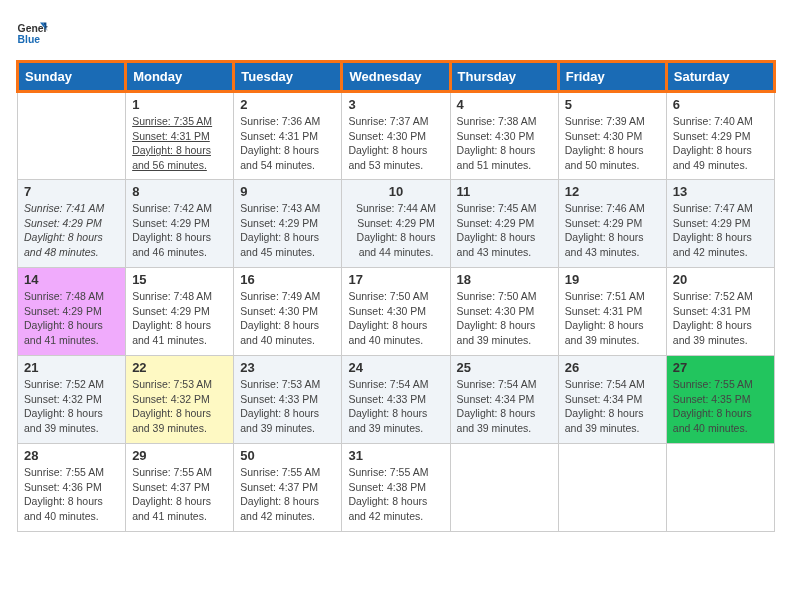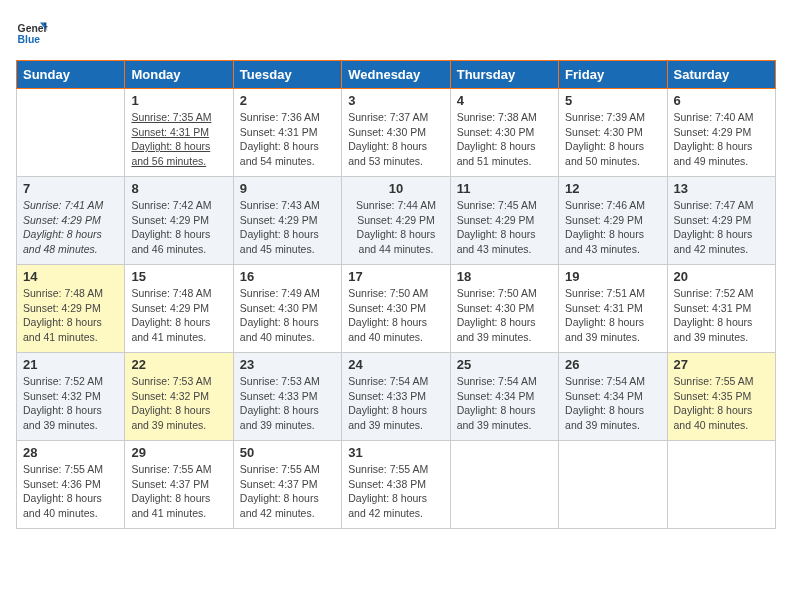--- a/index.html
+++ b/index.html
@@ -42,21 +42,21 @@
       border-collapse: collapse;
       border: 1px solid #ccc;
     }
     .calendar th {
       background-color: #1a6bb5;
       color: #fff;
       font-size: 13px;
       font-weight: bold;
       padding: 6px 6px;
       text-align: left;
-      border: 1px solid #f97316;
+      border: 3px solid #f97316;
     }
     .calendar td {
       border: 1px solid #ccc;
       vertical-align: top;
       padding: 4px 6px;
       width: calc(100% / 7);
       height: 88px;
     }
     .day-num {
       font-size: 13px;
@@ -206,21 +206,21 @@
         </td>
         <td style="background-color: rgb(240, 244, 248);">
           <span class="day-num">13</span>
           <div class="day-info" style="white-space: pre-line;">Sunrise: 7:47 AM
 Sunset: 4:29 PM
 Daylight: 8 hours
 and 42 minutes.</div>
         </td>
       </tr>
       <tr>
-        <td style="background-color: #fef9c3;">
+        <td style="background-color: #f0abfc;">
           <span class="day-num">14</span>
           <div class="day-info" style="white-space: pre-line;">Sunrise: 7:48 AM
 Sunset: 4:29 PM
 Daylight: 8 hours
 and 41 minutes.</div>
         </td>
         <td style="background-color: rgb(255, 255, 255);">
           <span class="day-num">15</span>
           <div class="day-info" style="white-space: pre-line;">Sunrise: 7:48 AM
 Sunset: 4:29 PM
@@ -299,21 +299,21 @@
 Daylight: 8 hours
 and 39 minutes.</div>
         </td>
         <td style="background-color: rgb(240, 244, 248);">
           <span class="day-num">26</span>
           <div class="day-info" style="white-space: pre-line;">Sunrise: 7:54 AM
 Sunset: 4:34 PM
 Daylight: 8 hours
 and 39 minutes.</div>
         </td>
-        <td style="background-color: #fef9c3;">
+        <td style="background-color: #22c55e;">
           <span class="day-num">27</span>
           <div class="day-info" style="white-space: pre-line;">Sunrise: 7:55 AM
 Sunset: 4:35 PM
 Daylight: 8 hours
 and 40 minutes.</div>
         </td>
       </tr>
       <tr>
         <td style="background-color: rgb(255, 255, 255);">
           <span class="day-num">28</span>

